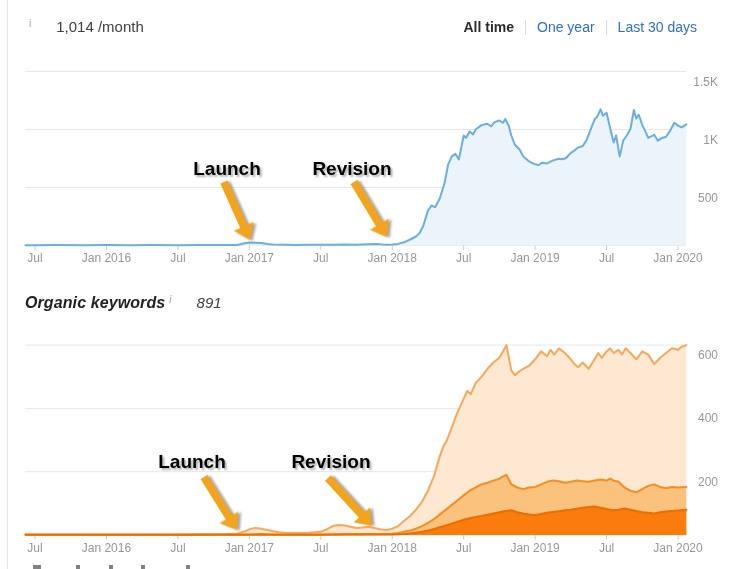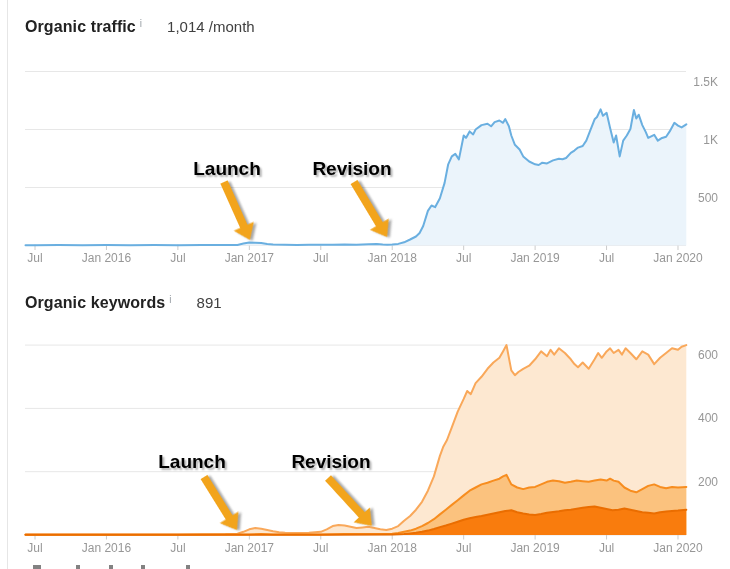--- a/index.html
+++ b/index.html
@@ -3,21 +3,21 @@
 <meta charset="utf-8">
 <style>
   html,body{margin:0;padding:0;background:#fff;}
   .page{
     position:relative;width:730px;height:569px;background:#ffffff;
     overflow:hidden;font-family:"Liberation Sans",sans-serif;
   }
   .panel-border{position:absolute;left:7px;top:0;width:1px;height:569px;background:#e6e6e6;}
   .header{position:absolute;left:25px;right:33px;display:flex;align-items:baseline;}
   .header1{top:18px;}
-  .header2{top:294px;}
+  .header2{top:294px;font-style:italic;}
   .chart-title{font-size:16px;font-weight:bold;color:#222;letter-spacing:.1px;}
   .info{font-size:10px;color:#9aa0a6;margin-left:4px;position:relative;top:-5px;cursor:pointer;}
   .chart-value{font-size:15px;color:#404040;margin-left:25px;}
   .spacer{flex:1;}
   .time-range{display:flex;align-items:center;font-size:14px;}
   .tr-option{cursor:pointer;white-space:nowrap;}
   .tr-option.active{color:#2b2b2b;font-weight:bold;cursor:default;}
   .tr-option.link{color:#2f6fce;}
   .tr-sep{width:1px;height:15px;background:#d9d9d9;margin:0 11px;align-self:center;}
   svg{position:absolute;left:0;display:block;}
@@ -29,24 +29,30 @@
   .annotation-arrow{filter:drop-shadow(2px 2px 1px rgba(0,0,0,.35));}
   .clipped-mark{position:absolute;height:4px;background:#828282;top:565px;}
 </style>
 </head>
 <body>
 
 <div class="page">
   <div class="panel-border"></div>
 
   <div class="header header1">
-    <span class="chart-title">Organic traffic</span>
     <span class="info">i</span>
     <span class="chart-value">1,014 /month</span>
     <span class="spacer"></span>
+    <span class="time-range" id="time-range">
+        <span class="tr-option active">All time</span>
+        <span class="tr-sep"></span>
+        <span class="tr-option link">One year</span>
+        <span class="tr-sep"></span>
+        <span class="tr-option link">Last 30 days</span>
+      </span>
   </div>
 
   <svg id="chart1" width="730" height="208" viewBox="0 0 730 208">
       <line x1="25" y1="127.5" x2="686" y2="127.5" stroke="#e7e7e7" stroke-width="1"></line>
       <text x="718" y="141.5" text-anchor="end" class="axis-label">500</text>
       <line x1="25" y1="69.5" x2="686" y2="69.5" stroke="#e7e7e7" stroke-width="1"></line>
       <text x="718" y="83.5" text-anchor="end" class="axis-label">1K</text>
       <line x1="25" y1="11.5" x2="686" y2="11.5" stroke="#e7e7e7" stroke-width="1"></line>
       <text x="718" y="25.5" text-anchor="end" class="axis-label">1.5K</text>
       <line x1="25" y1="185.5" x2="686" y2="185.5" stroke="#e7e7e7" stroke-width="1"></line>

